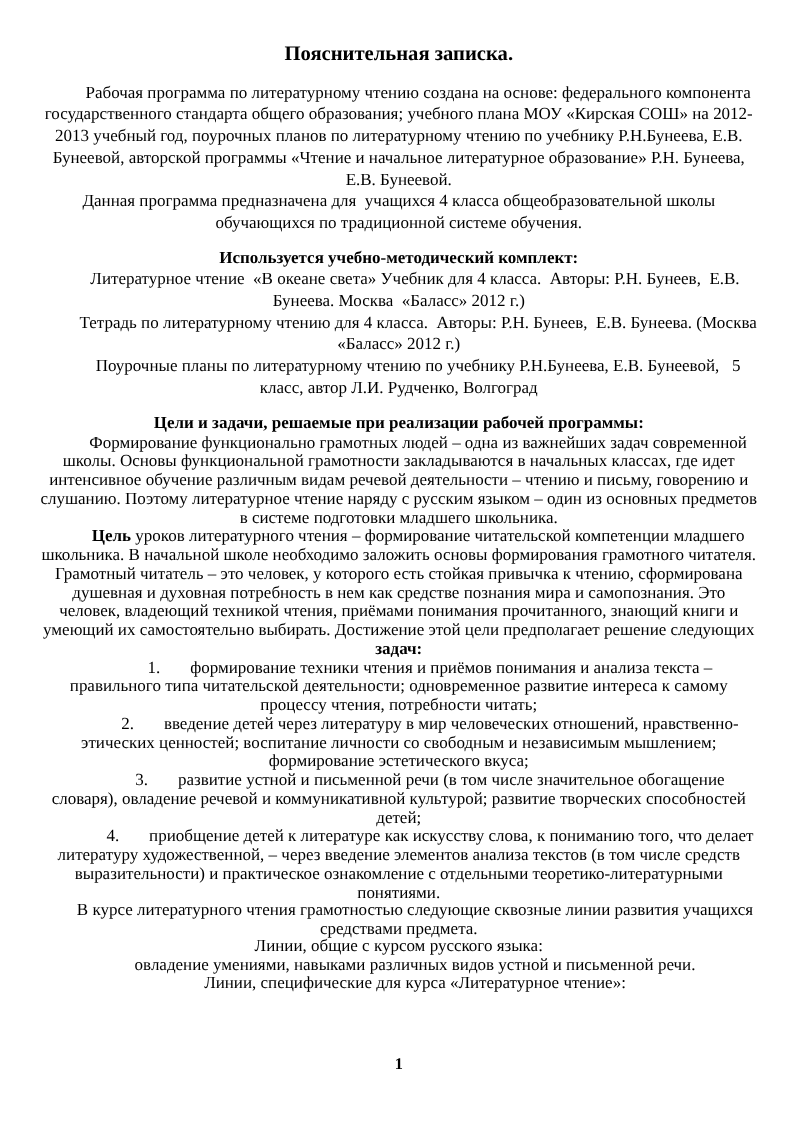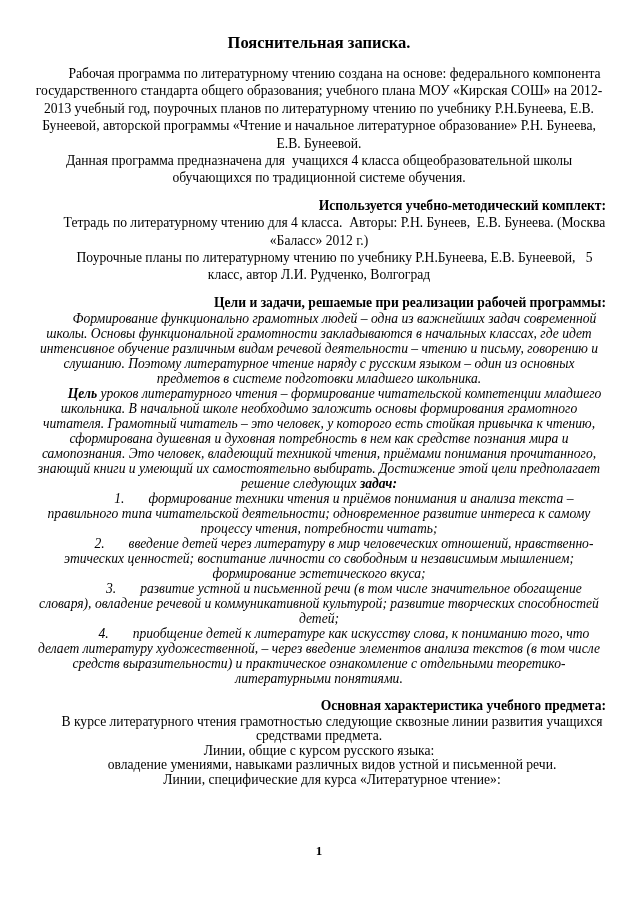--- a/index.html
+++ b/index.html
@@ -28,26 +28,26 @@
     text-align: center;
   }
   p {
     margin: 0;
     white-space: pre-wrap;
     text-align: center;
   }
   .indent { text-indent: 31px; }
   .indent-sm { text-indent: 26px; }
   .center-bold {
-    text-align: right;
+    text-align: center;
     font-weight: bold;
     margin-top: 10px;
   }
   .center-bold.gap-lg { margin-top: 11px; }
-  .sec-mid { line-height: 15px; font-style: italic; }
+  .sec-mid { line-height: 15px; }
   .sec-tight { line-height: 14.6px; }
   .task { text-indent: 0; }
   .task .num {
     display: inline-block;
     margin-left: 26px;
     width: 58px;
   }
   .page-num {
     position: absolute;
     top: 843px;
@@ -63,36 +63,36 @@
 <body>
 
 <div class="page">
 
   <h1 class="doc-title">Пояснительная записка.</h1>
 
   <p class="indent">Рабочая программа по литературному чтению создана на основе: федерального компонента государственного стандарта общего образования; учебного плана МОУ «Кирская СОШ» на 2012-2013 учебный год, поурочных планов по литературному чтению по учебнику Р.Н.Бунеева, Е.В. Бунеевой, авторской программы «Чтение и начальное литературное образование» Р.Н. Бунеева, Е.В. Бунеевой.</p>
   <p>Данная программа предназначена для  учащихся 4 класса общеобразовательной школы обучающихся по традиционной системе обучения.</p>
 
   <p class="center-bold">Используется учебно-методический комплект:</p>
+  <p class="indent-sm">Литературное чтение  «В океане света» Учебник для 4 класса.  Авторы: Р.Н. Бунеев,  Е.В. Бунеева. Москва  «Баласс» 2012 г.)</p>
   <p class="indent">Тетрадь по литературному чтению для 4 класса.  Авторы: Р.Н. Бунеев,  Е.В. Бунеева. (Москва «Баласс» 2012 г.)</p>
   <p class="indent">Поурочные планы по литературному чтению по учебнику Р.Н.Бунеева, Е.В. Бунеевой,   5 класс, автор Л.И. Рудченко, Волгоград</p>
 
   <p class="center-bold">Цели и задачи, решаемые при реализации рабочей программы:</p>
 
   <div class="sec-mid">
     <p class="indent">Формирование функционально грамотных людей – одна из важнейших задач современной школы. Основы функциональной грамотности закладываются в начальных классах, где идет интенсивное обучение различным видам речевой деятельности – чтению и письму, говорению и слушанию. Поэтому литературное чтение наряду с русским языком – один из основных предметов в системе подготовки младшего школьника.</p>
     <p class="indent"><b>Цель</b><span> уроков литературного чтения – формирование читательской компетенции младшего школьника. В начальной школе необходимо заложить основы формирования грамотного читателя. Грамотный читатель – это человек, у которого есть стойкая привычка к чтению, сформирована душевная и духовная потребность в нем как средстве познания мира и самопознания. Это человек, владеющий техникой чтения, приёмами понимания прочитанного, знающий книги и умеющий их самостоятельно выбирать. Достижение этой цели предполагает решение следующих </span><b>задач:</b></p>
 
     <p class="task"><span class="num">1.</span><span>формирование техники чтения и приёмов понимания и анализа текста – правильного типа читательской деятельности; одновременное развитие интереса к самому процессу чтения, потребности читать;</span></p>
     <p class="task"><span class="num">2.</span><span>введение детей через литературу в мир человеческих отношений, нравственно-этических ценностей; воспитание личности со свободным и независимым мышлением; формирование эстетического вкуса;</span></p>
     <p class="task"><span class="num">3.</span><span>развитие устной и письменной речи (в том числе значительное обогащение словаря), овладение речевой и коммуникативной культурой; развитие творческих способностей детей;</span></p>
     <p class="task"><span class="num">4.</span><span>приобщение детей к литературе как искусству слова, к пониманию того, что делает литературу художественной, – через введение элементов анализа текстов (в том числе средств выразительности) и практическое ознакомление с отдельными теоретико-литературными понятиями.</span></p>
   </div>
 
-  <p class="center-bold gap-lg">Основная характеристика учебного предмета:</p>
 
   <div class="sec-tight">
     <p class="indent-sm">В курсе литературного чтения грамотностью следующие сквозные линии развития учащихся средствами предмета.</p>
     <p>Линии, общие с курсом русского языка:</p>
     <p class="indent-sm">овладение умениями, навыками различных видов устной и письменной речи.</p>
     <p class="indent-sm">Линии, специфические для курса «Литературное чтение»:</p>
   </div>
 
   <div class="page-num">1</div>
 

